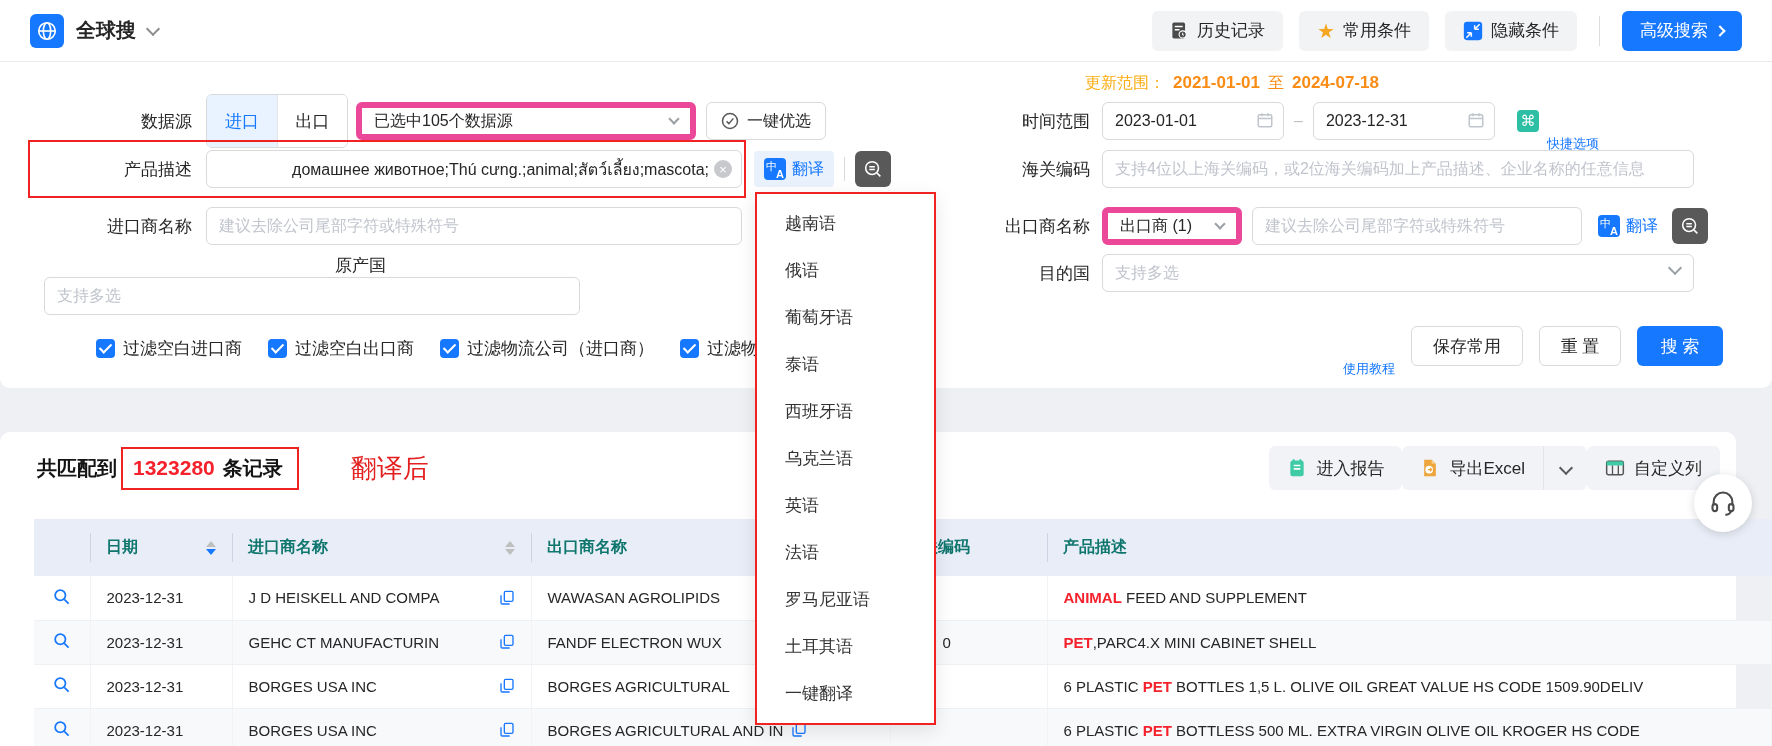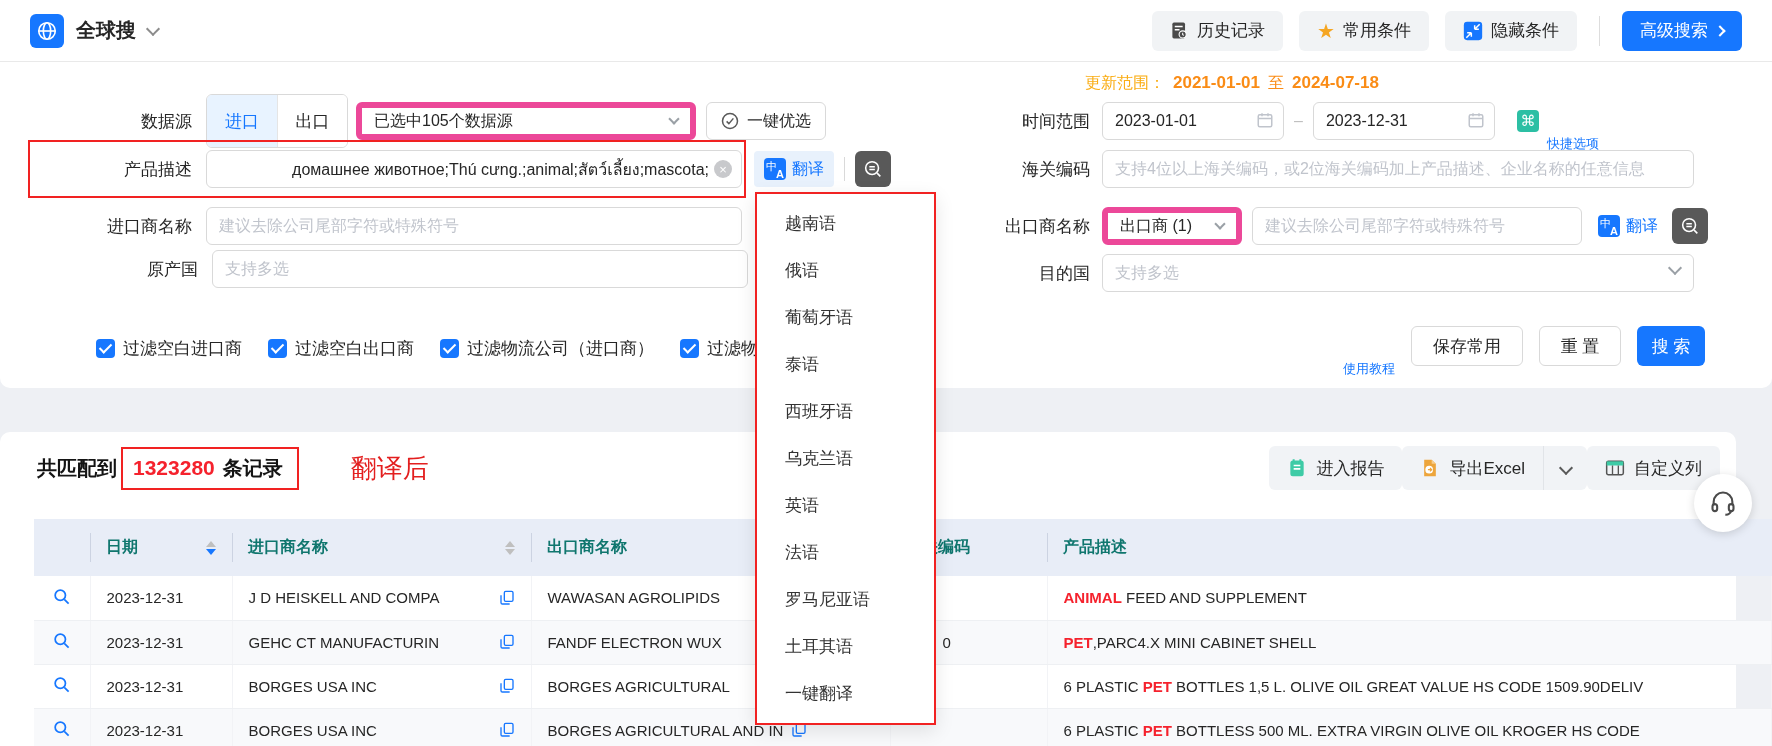--- a/index.html
+++ b/index.html
@@ -258,21 +258,21 @@
         <span>翻译</span>
       </div>
       <div class="dark-ic" style="margin-left:14px;">
         <svg width="22" height="22" viewBox="0 0 24 24" fill="none" stroke="#fff" stroke-width="1.7">
           <circle cx="11" cy="11" r="7"></circle>
             <path d="M8 9.5h6M8 12.5h6M16.5 16.5L20 20"></path>
         </svg>
       </div>
     </div>
 
-    <div class="frow" style="left:36px; top:192px; height:30px;">
+    <div class="frow" style="left:30px; top:192px; height:30px;flex-direction:column;">
       <div class="flabel" style="width:162px;">原产国</div>
       <div style="width:536px; margin-left:14px;">
         <input class="inp" placeholder="支持多选" style="">
       </div>
     </div>
 
     <div class="frow" style="left:1012px; top:192px; height:38px;">
       <div class="flabel" style="width:78px;">目的国</div>
       <div class="date-inp" style="width:592px; margin-left:12px;">
         <input class="inp" placeholder="支持多选" style="">
@@ -296,21 +296,21 @@
       <div class="cb-item">
         <span class="cb"></span>
         <span>过滤物流公司（出口商）</span>
       </div>
     </div>
 
     <div class="frow" style="left:1343px; top:264px; height:40px; gap:16px;">
       <span class="blue-link">使用教程</span>
       <div class="btn-outline" style="width:112px;">保存常用</div>
       <div class="btn-outline" style="width:82px;">重 置</div>
-      <div class="btn-primary" style="width:68px;text-align:right;">搜 索</div>
+      <div class="btn-primary" style="width:86px;text-align:right;">搜 索</div>
     </div>
   </div>
 
   <div class="results">
     <div class="count-line">
       <span class="count-prefix">共匹配到</span>
       <span class="count-box">
         <span class="count-num">1323280</span>
         <span class="count-suffix">条记录</span>
       </span>

